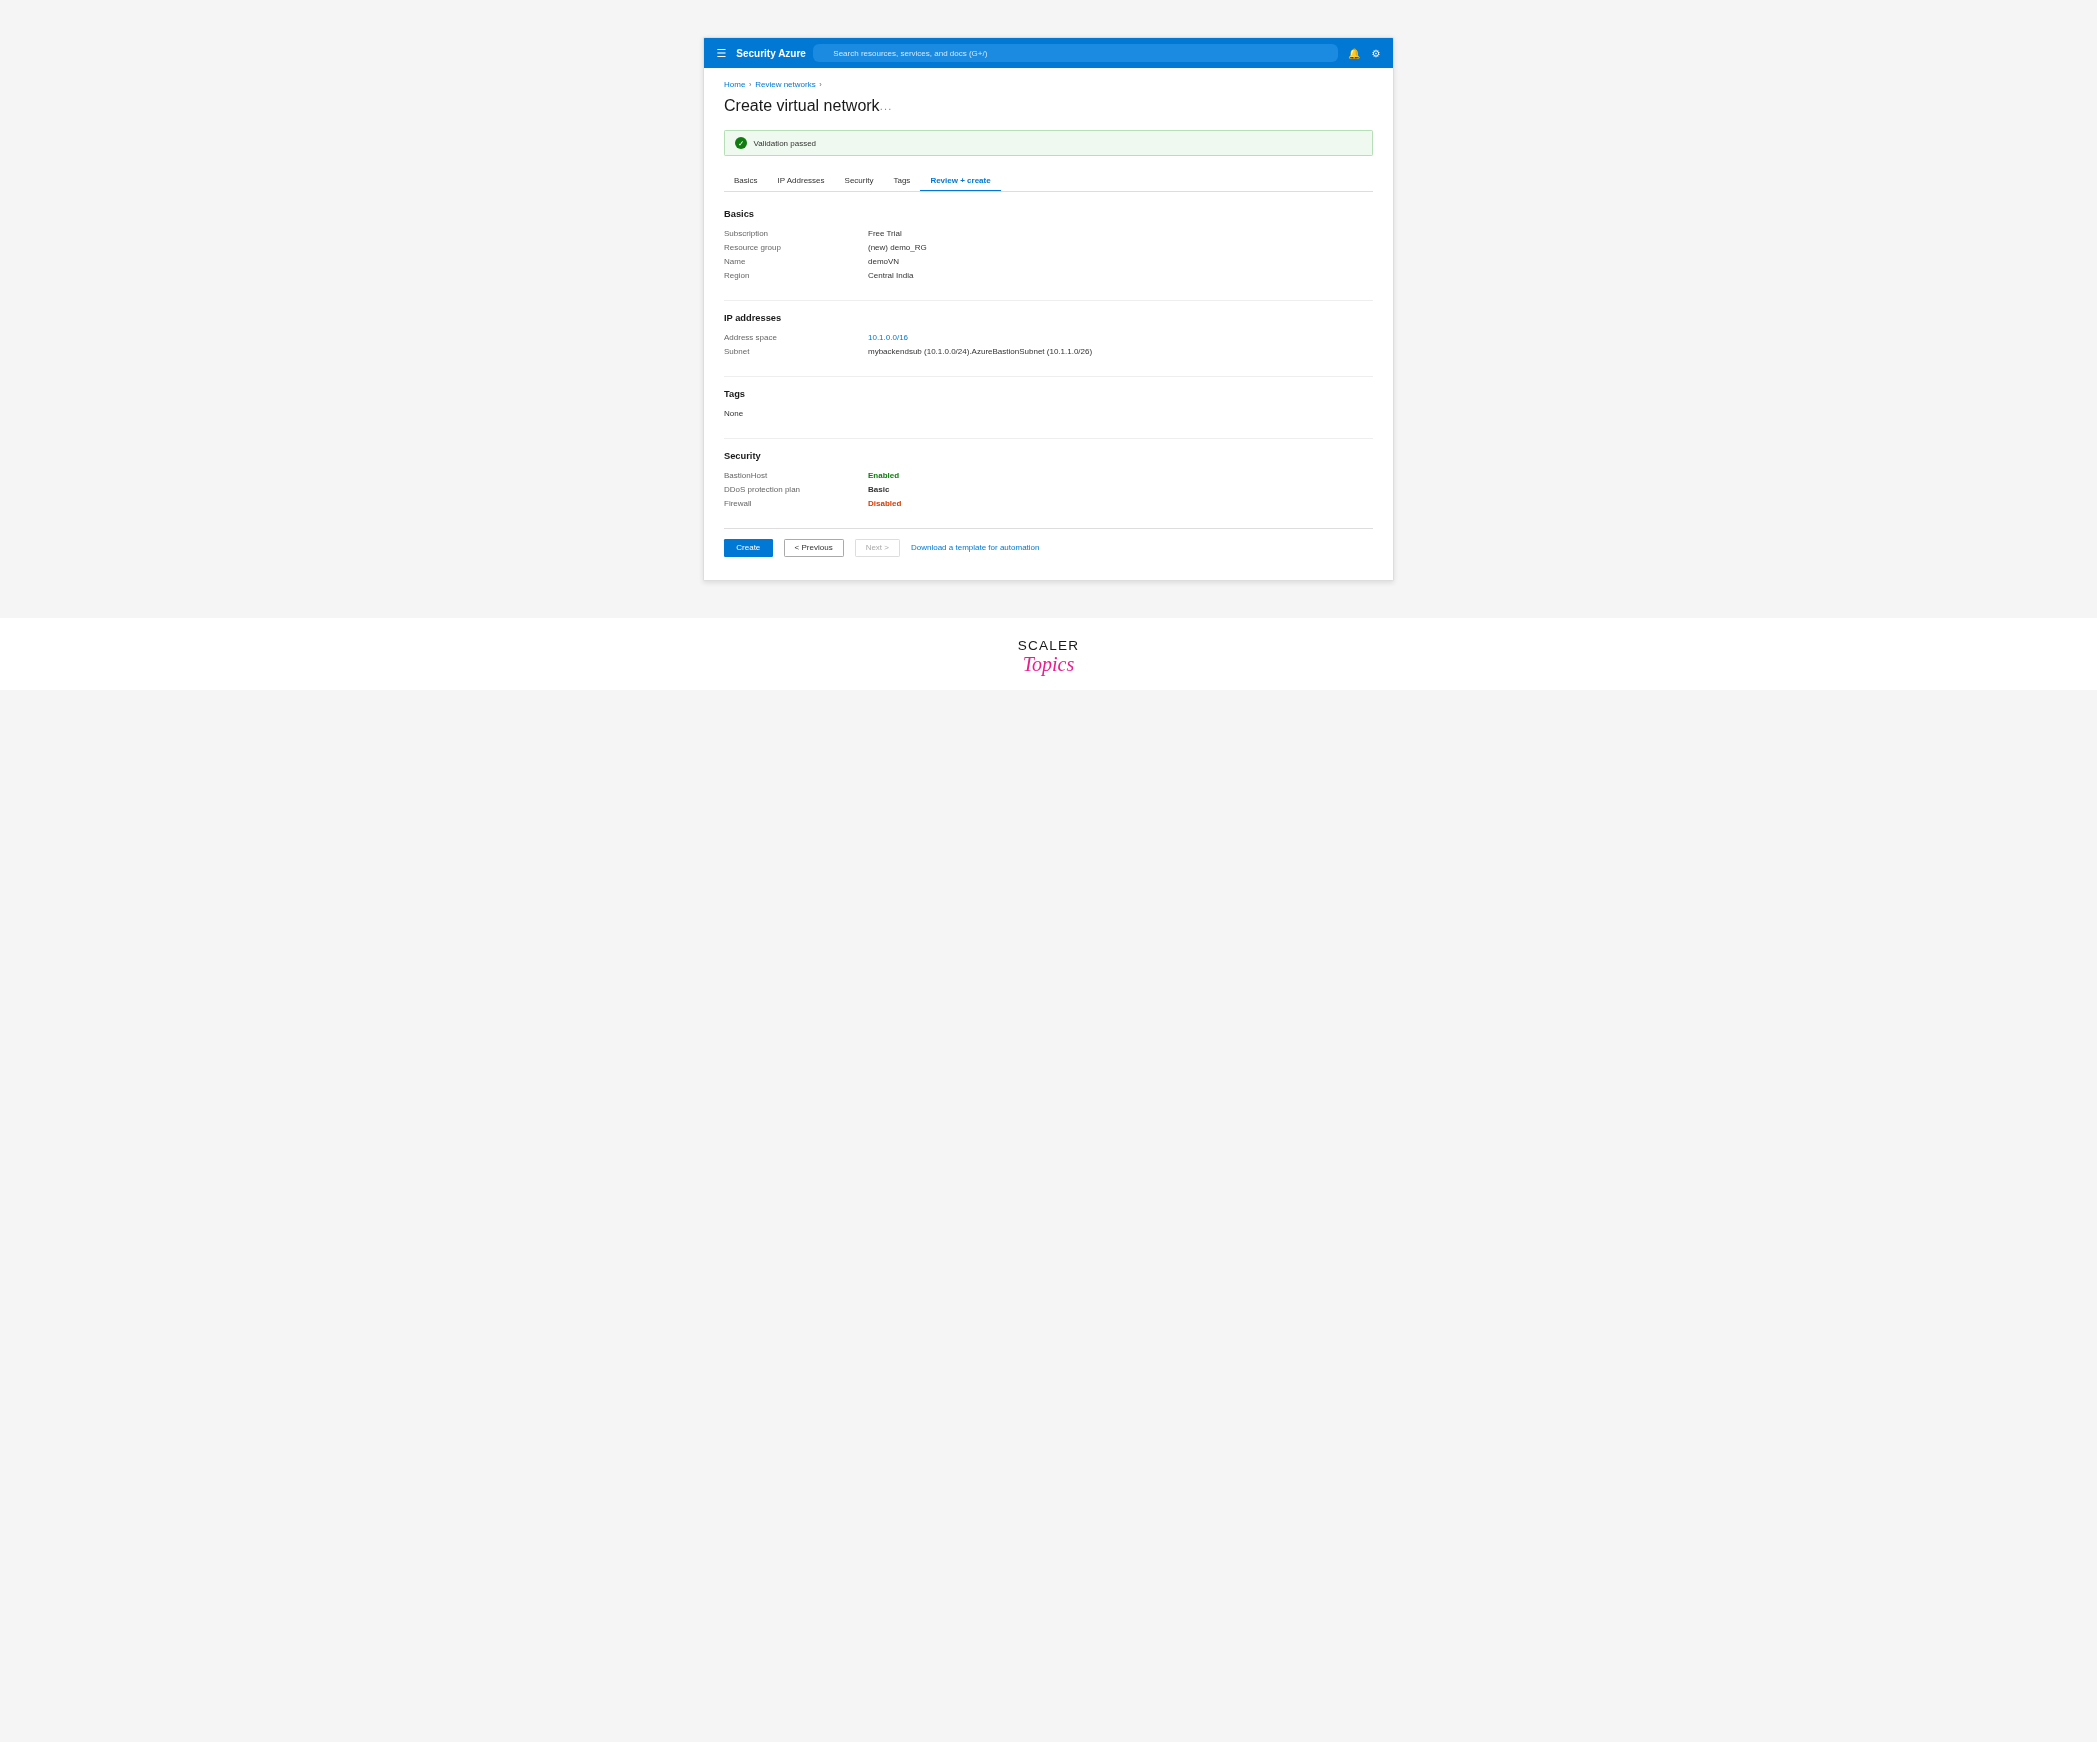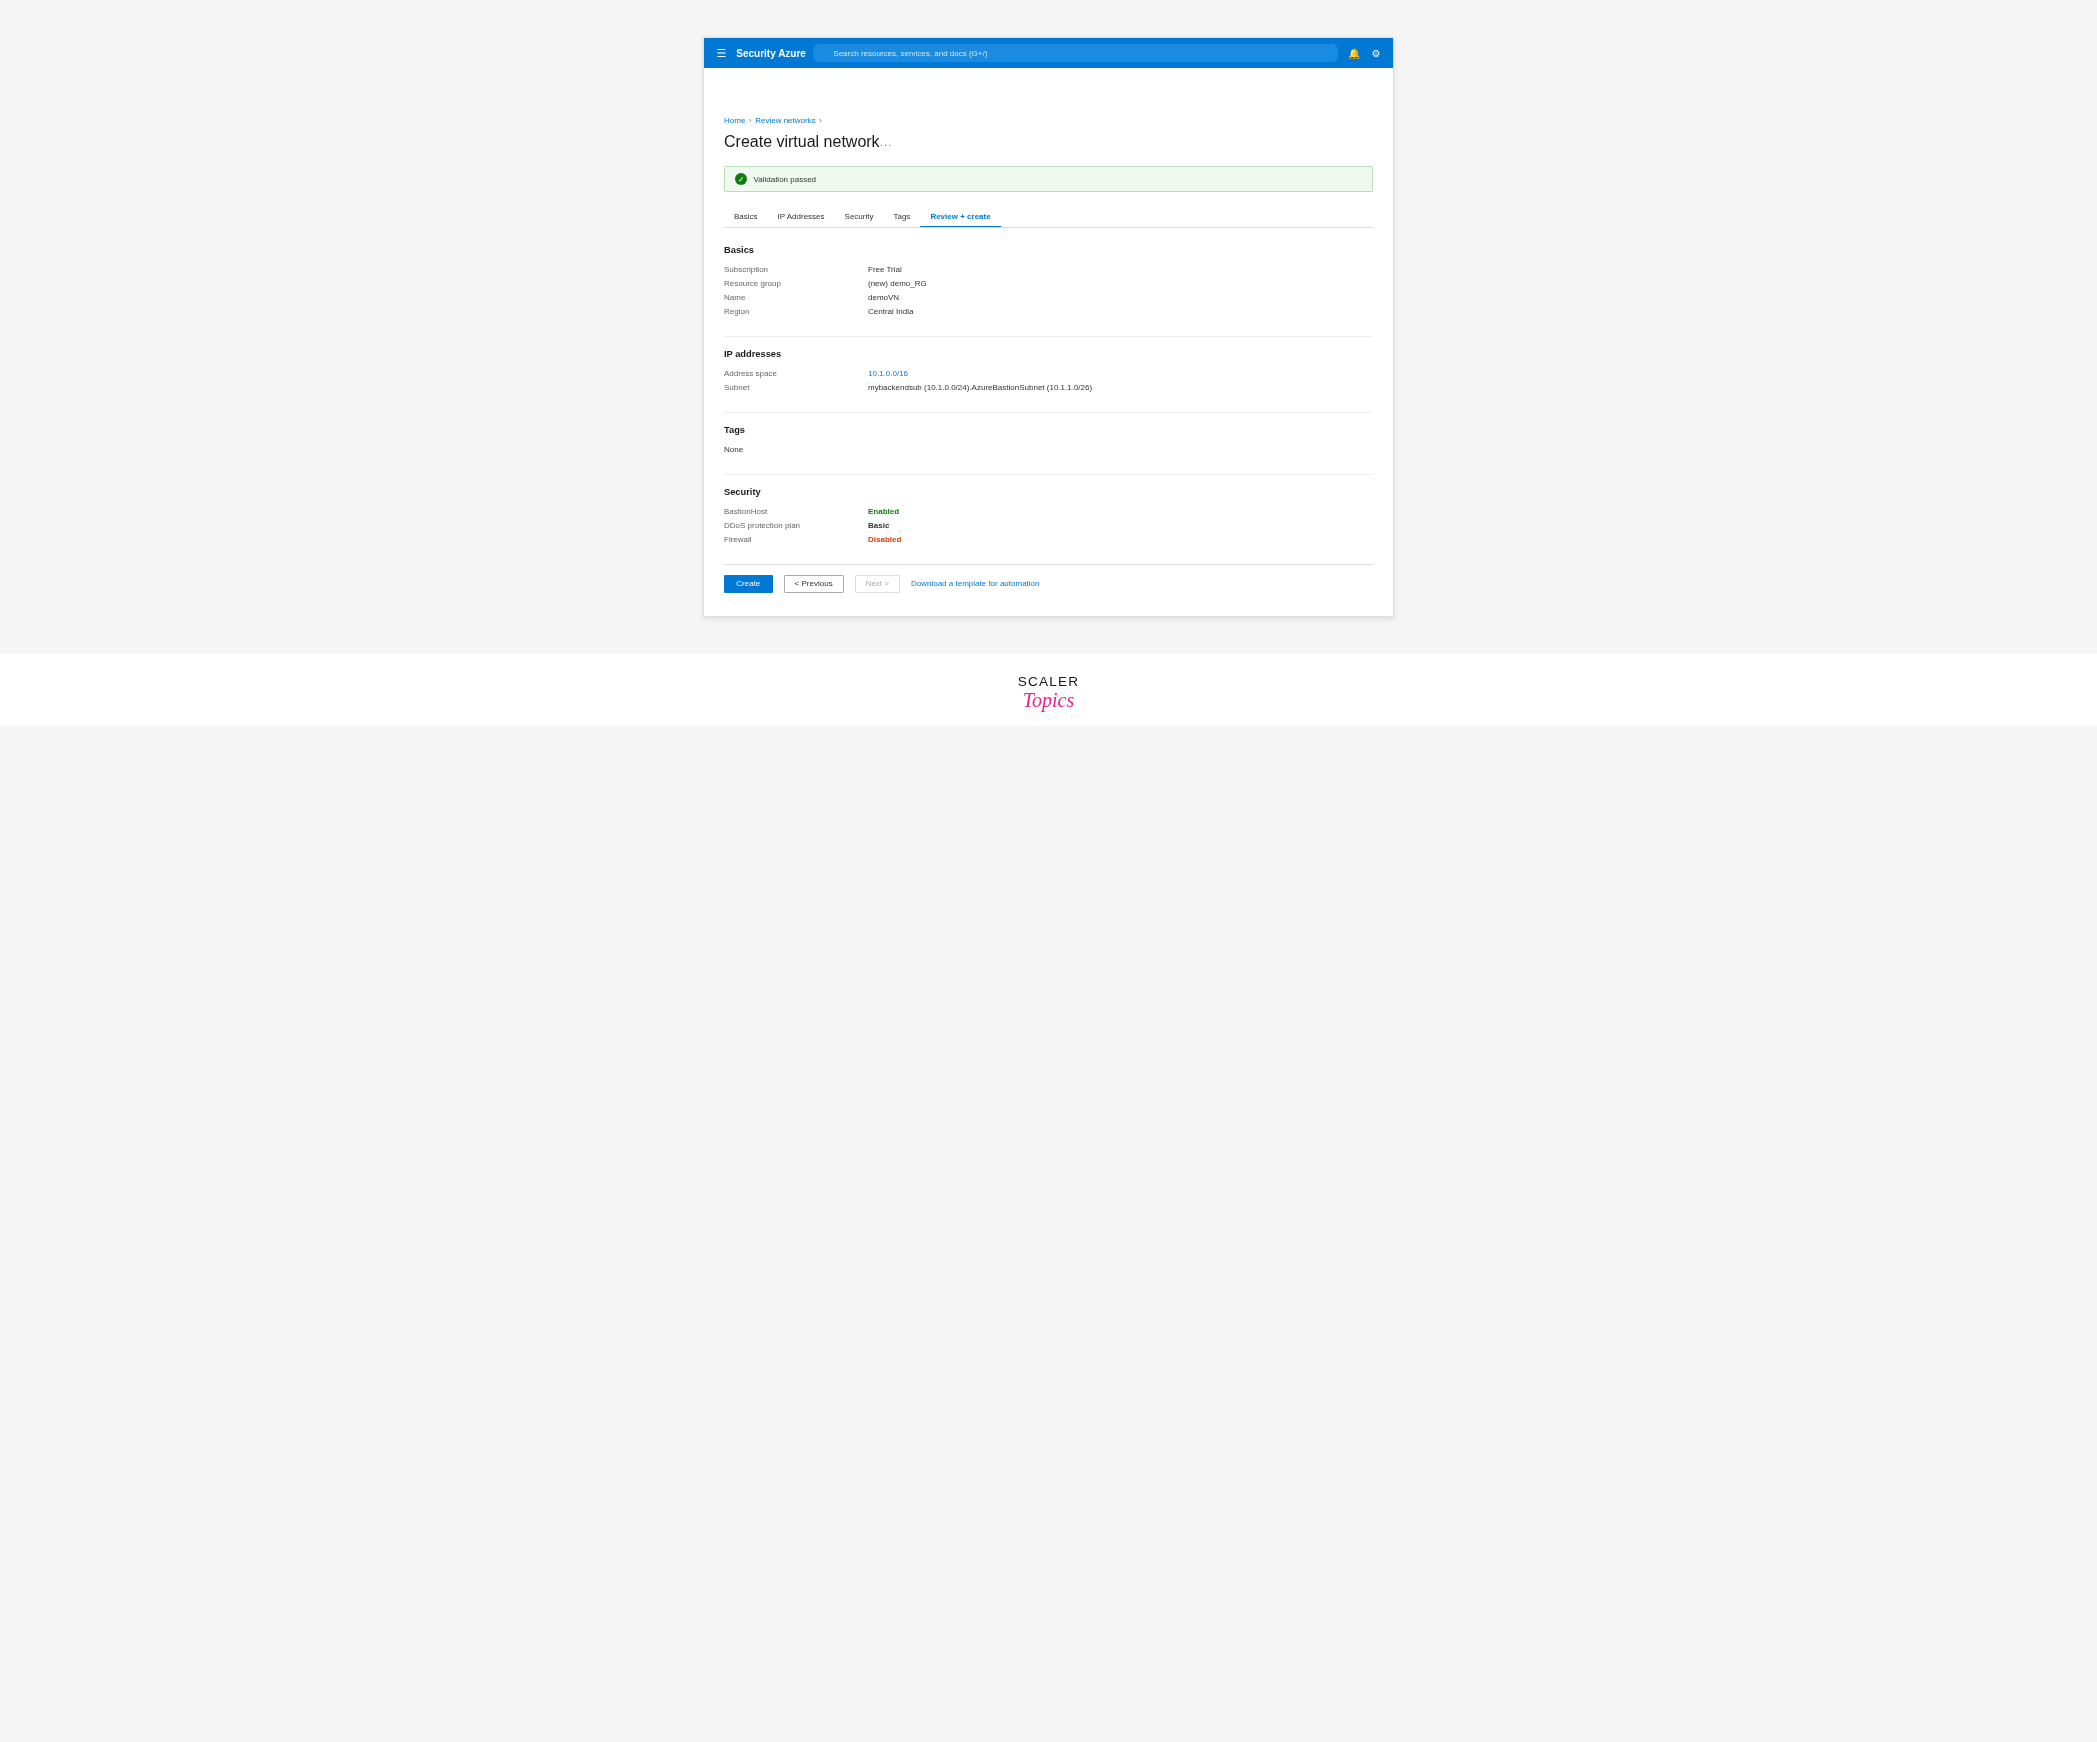--- a/index.html
+++ b/index.html
@@ -73,21 +73,20 @@
     }
     .topbar-icon {
       cursor: pointer;
       padding: 2.5px;
       color: #fff;
     }
     
     .main-content {
       padding: 12.3px 20px 20px 20px;
       background: #fff;
-      margin-top: 36px;
     }
     
     .breadcrumb {
       display: flex;
       align-items: center;
       gap: 3.7px;
       font-size: 8px;
       margin-bottom: 7.4px;
     }
     .breadcrumb a {

